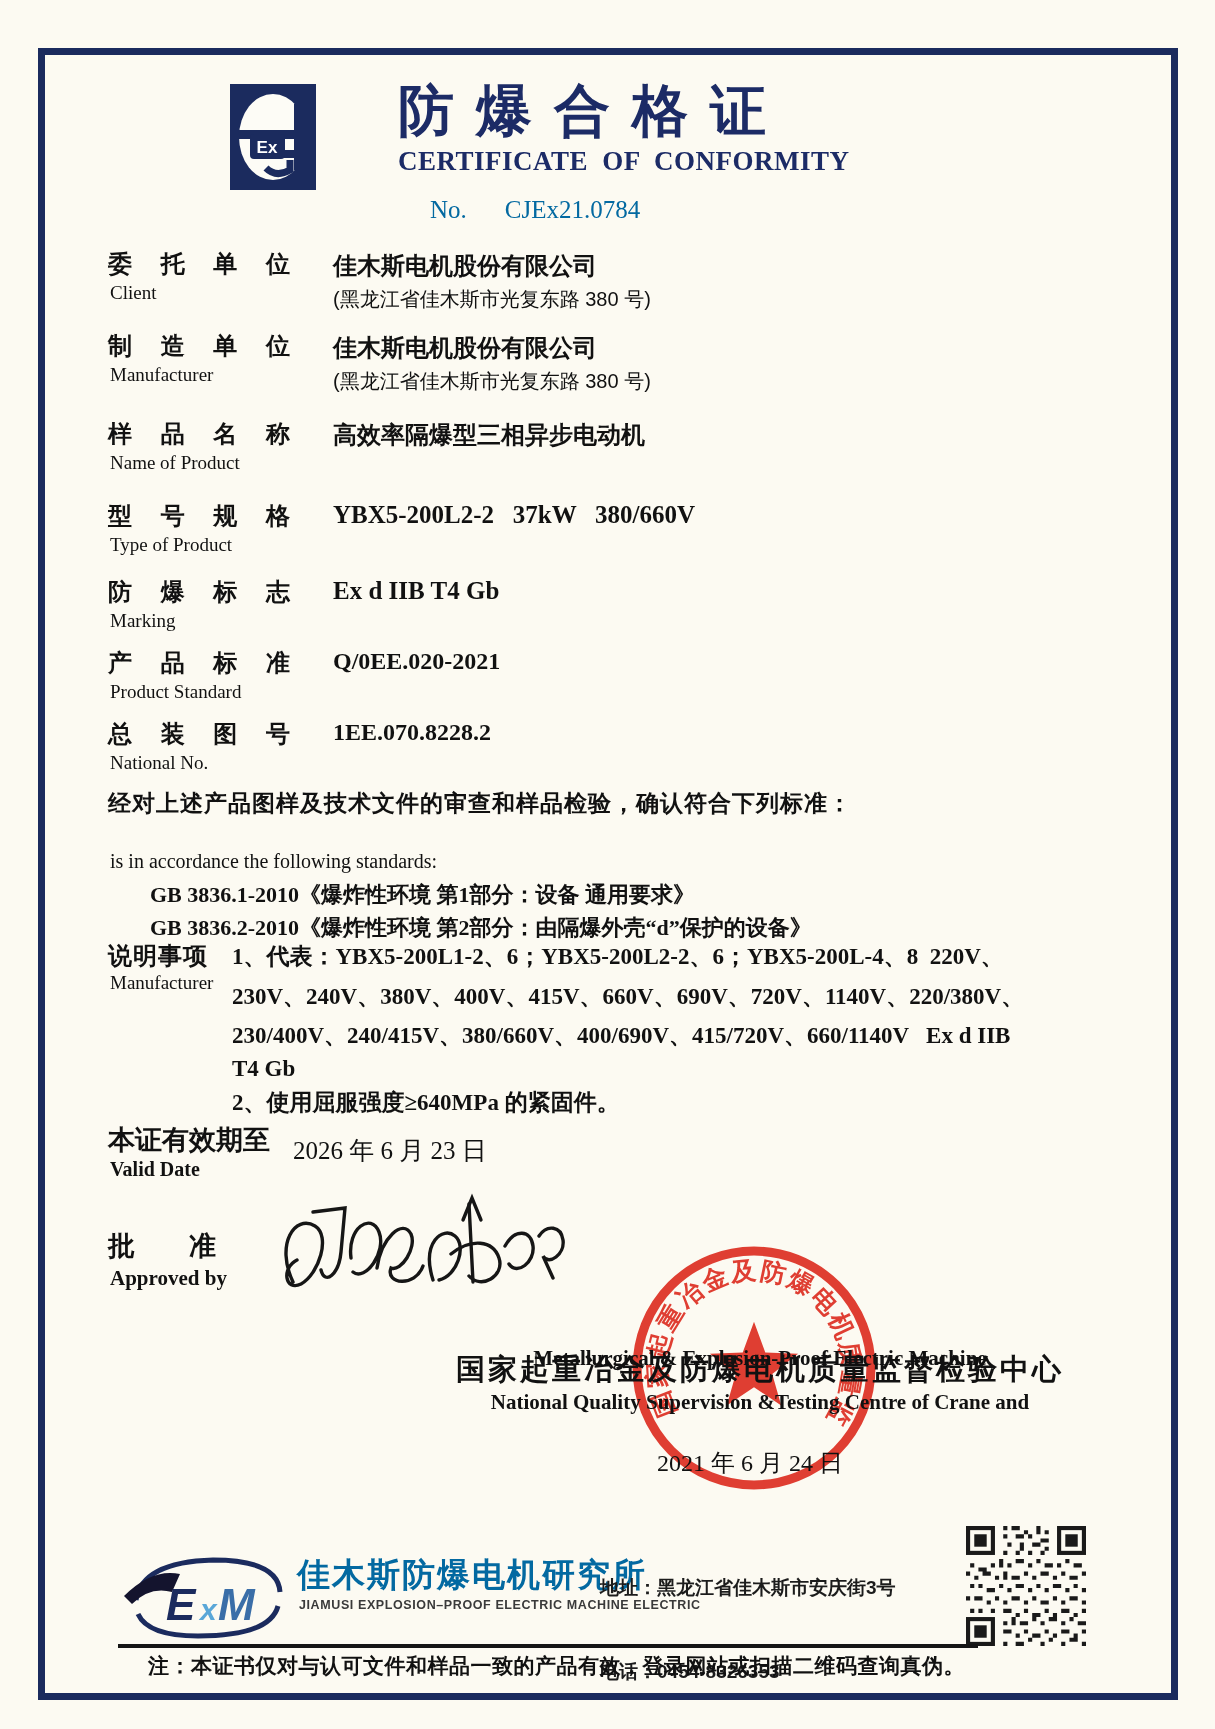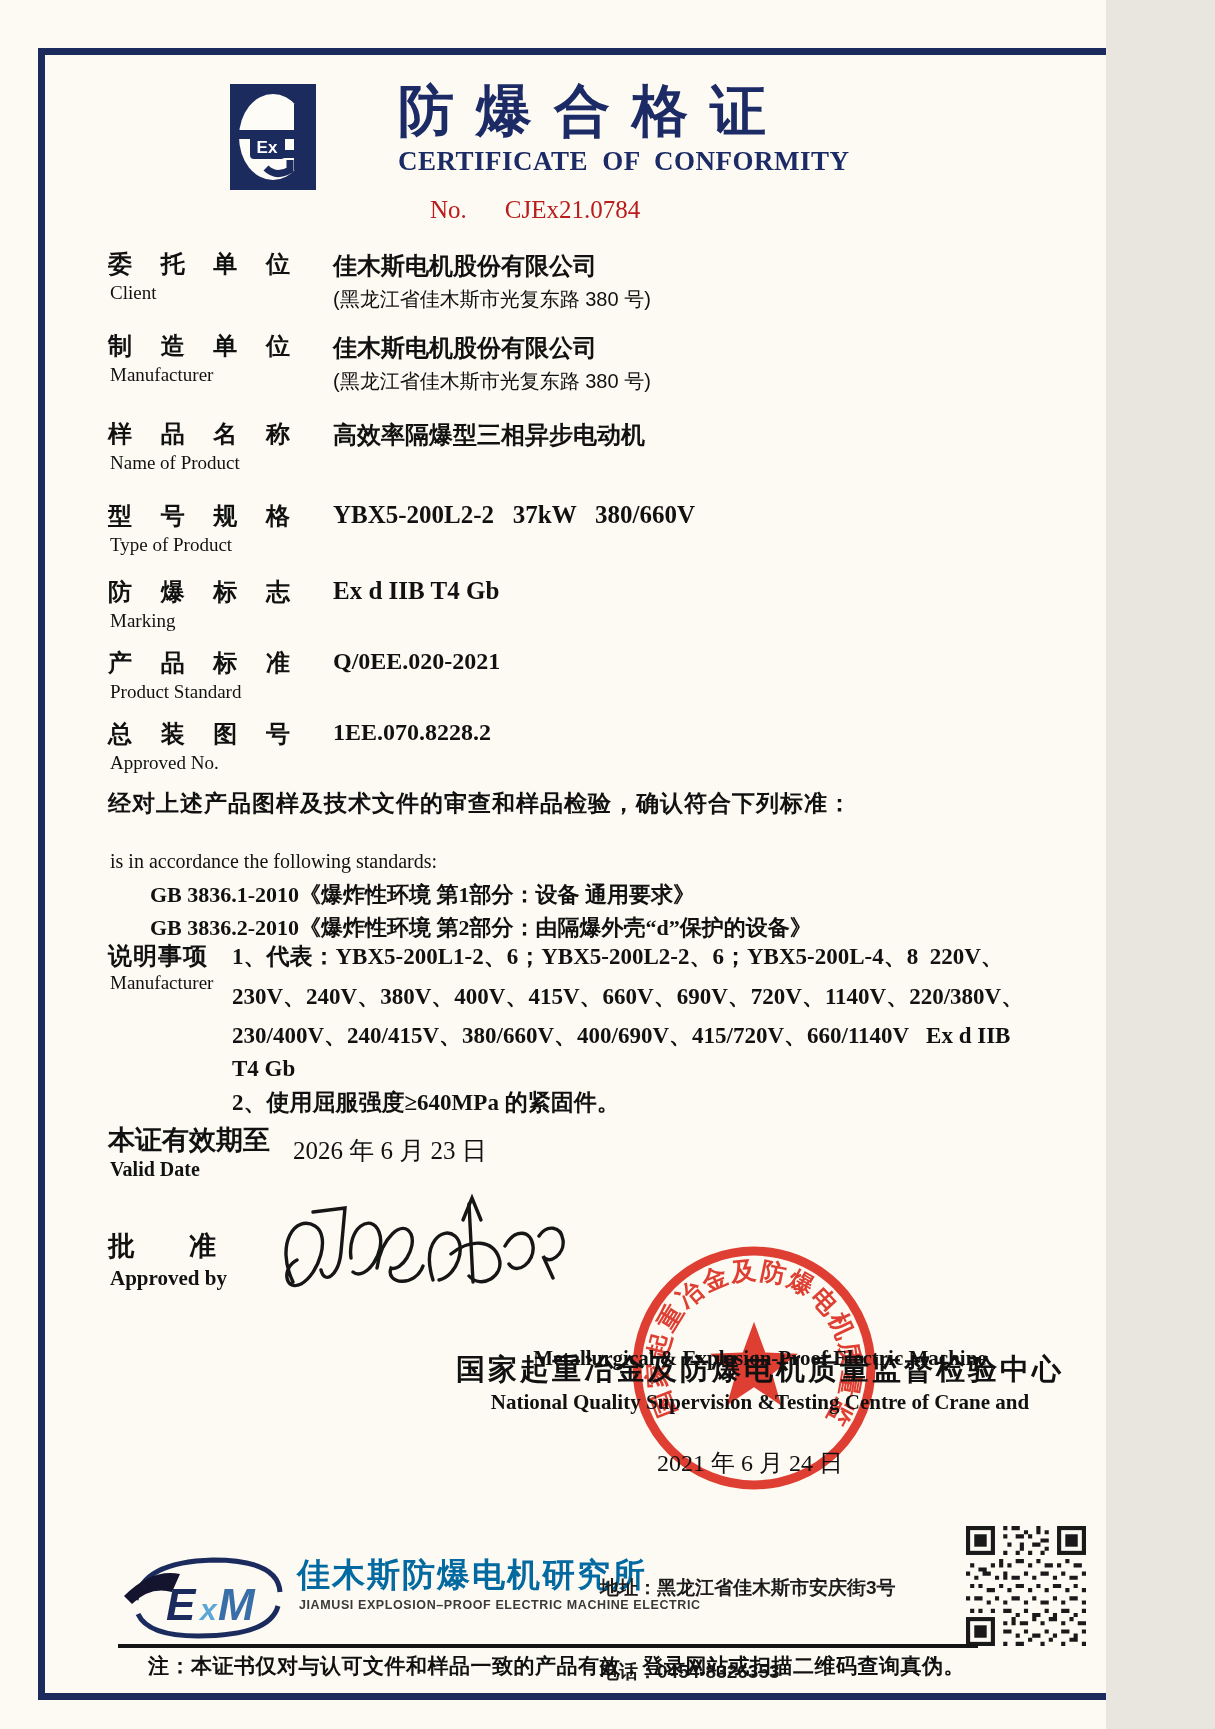--- a/index.html
+++ b/index.html
@@ -1,24 +1,24 @@
 <!DOCTYPE html>
 <html><head>
 <meta charset="utf-8">
 <style>
   html,body{margin:0;padding:0;background:#e8e6de;}
-  .page{position:relative;width:1106px;height:1729px;background:#fcfaf2;overflow:hidden;
+  .page{position:relative;width:1215px;height:1729px;background:#fcfaf2;overflow:hidden;
         font-family:"Liberation Sans",sans-serif;color:#111;}
   .abs{position:absolute;}
   .frame{left:38px;top:48px;width:1126px;height:1638px;border:7px solid #1b2b5e;}
   
   .title-cn{left:398px;top:74px;font-size:56px;font-weight:bold;color:#1c2b66;letter-spacing:22px;white-space:pre;}
   .title-en{left:398px;top:146px;font-size:27px;font-weight:bold;color:#1c2b66;
             font-family:"Liberation Serif",serif;word-spacing:7px;letter-spacing:0.5px;}
-  .cert-no{left:430px;top:196px;font-size:25px;font-family:"Liberation Serif",serif;color:#b91c1c;}
+  .cert-no{left:430px;top:196px;font-size:25px;font-family:"Liberation Serif",serif;color:#0369a1;}
   .cert-no .num{margin-left:38px;}
   
   .lbl-cn{left:108px;font-size:24px;font-weight:bold;letter-spacing:11px;white-space:pre;}
   .lbl-en{left:110px;font-size:19px;font-family:"Liberation Serif",serif;}
   .val{left:333px;font-size:24px;font-weight:bold;white-space:pre;}
   .val-lat{left:333px;font-size:24px;font-weight:bold;font-family:"Liberation Serif",serif;white-space:pre;}
   .val-sub{left:333px;font-size:20px;white-space:pre;}
   
   .stmt-cn{left:108px;top:788px;font-size:23px;font-weight:bold;letter-spacing:1px;}
   .stmt-en{left:110px;font-size:20px;font-family:"Liberation Serif",serif;}
@@ -84,21 +84,21 @@
 
   <div class="abs lbl-cn" style="top:576px;">防 爆 标 志</div>
   <div class="abs lbl-en" style="top:610px;">Marking</div>
   <div class="abs val-lat" style="top:577px;font-size:25px;">Ex d IIB T4 Gb</div>
 
   <div class="abs lbl-cn" style="top:647px;">产 品 标 准</div>
   <div class="abs lbl-en" style="top:681px;">Product Standard</div>
   <div class="abs val-lat" style="top:648px;">Q/0EE.020-2021</div>
 
   <div class="abs lbl-cn" style="top:718px;">总 装 图 号</div>
-  <div class="abs lbl-en" style="top:752px;">Approved No.</div>
+  <div class="abs lbl-en" style="top:752px;">National No.</div>
   <div class="abs val-lat" style="top:719px;">1EE.070.8228.2</div>
 
   <div class="abs stmt-cn">经对上述产品图样及技术文件的审查和样品检验，确认符合下列标准：</div>
   <div class="abs stmt-en" style="top:850px;">is in accordance the following standards:</div>
   <div class="abs std-line" style="top:880px;">GB 3836.1-2010《爆炸性环境 第1部分：设备 通用要求》</div>
   <div class="abs std-line" style="top:913px;">GB 3836.2-2010《爆炸性环境 第2部分：由隔爆外壳“d”保护的设备》</div>
 
   <div class="abs lbl-cn" style="top:940px;letter-spacing:1px;">说明事项</div>
   <div class="abs lbl-en" style="top:972px;">Manufacturer</div>
   <div class="abs exp-line" style="top:941px;">1、代表：YBX5-200L1-2、6；YBX5-200L2-2、6；YBX5-200L-4、8  220V、</div>

